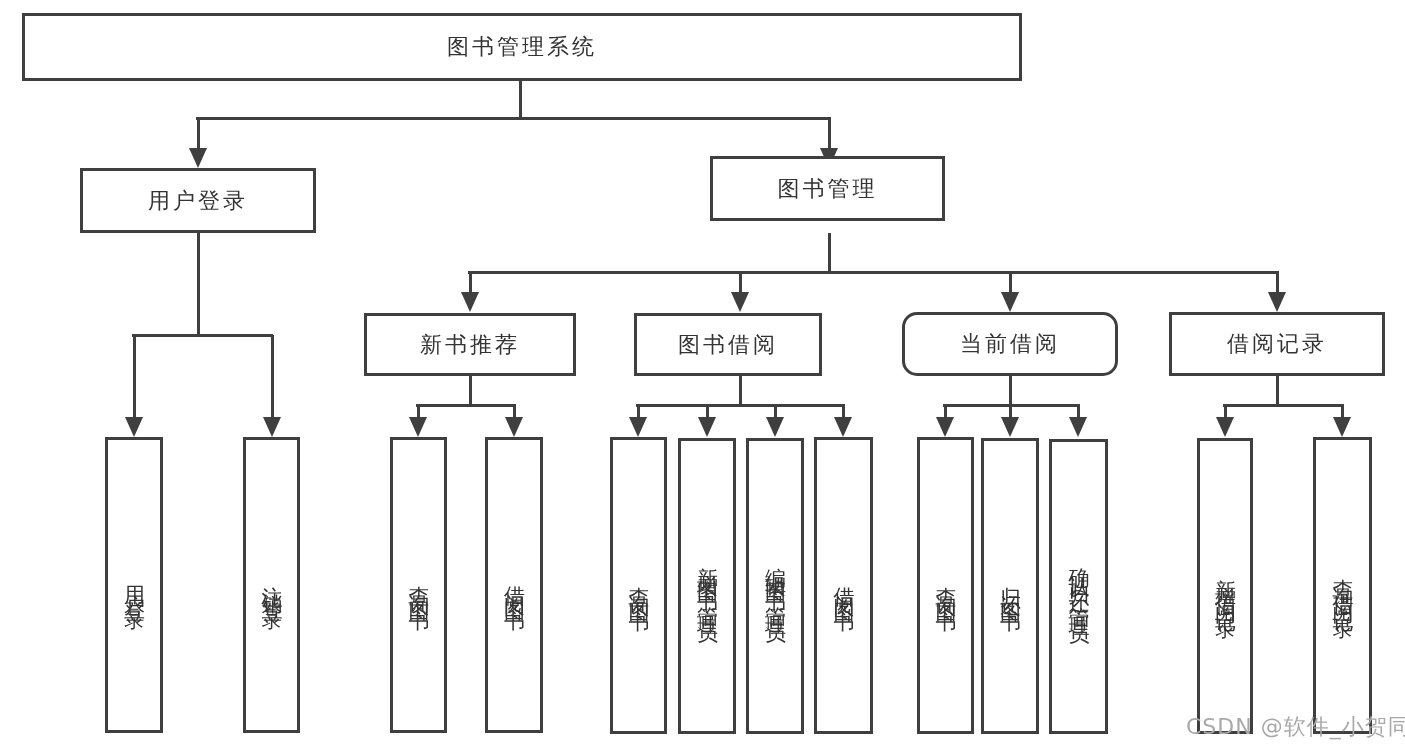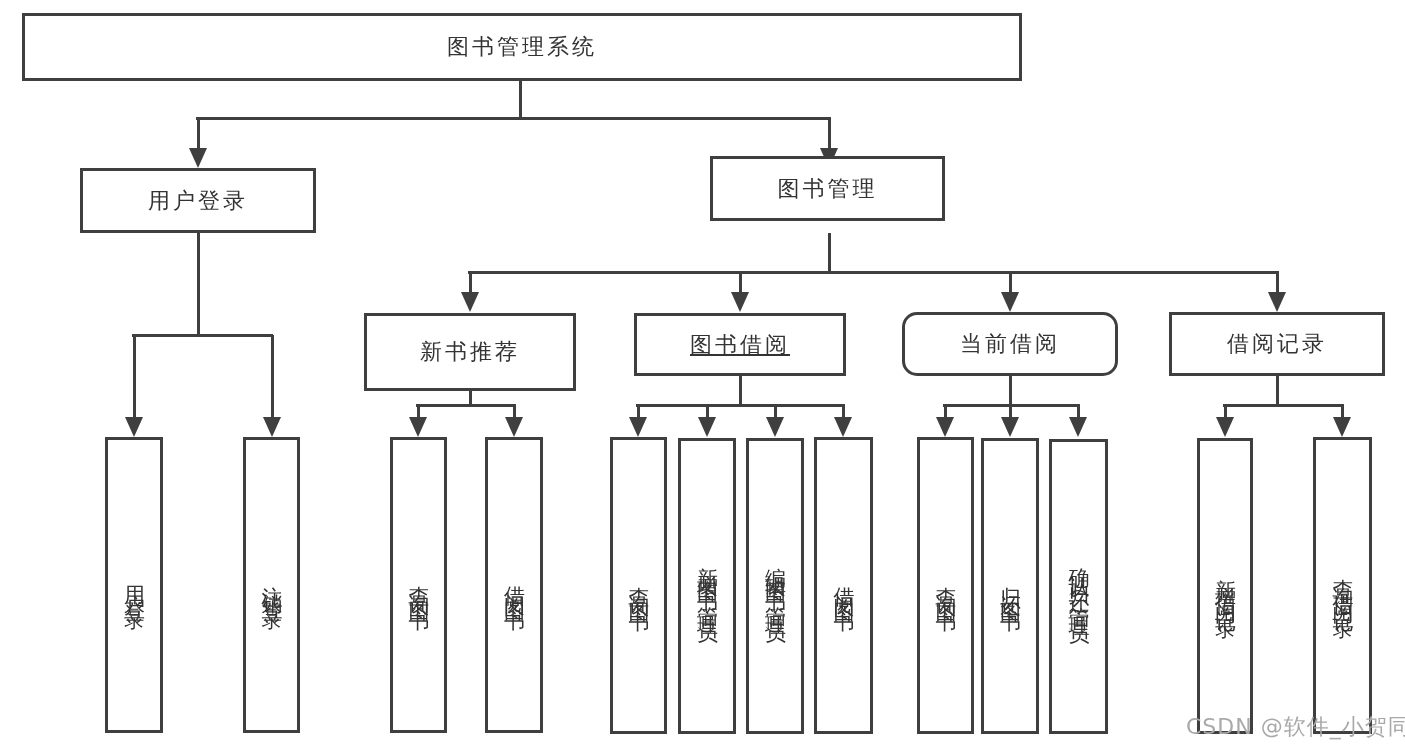--- a/index.html
+++ b/index.html
@@ -72,24 +72,24 @@
 
   <div>
     <div class="vl" style="left:829px;top:233px;height:40px;"></div>
     <div class="hl" style="left:468px;top:272px;width:811px;"></div>
     <div class="ar" style="left:470px;top:272px;height:20px;"></div>
     <div class="ar" style="left:740px;top:272px;height:20px;"></div>
     <div class="ar" style="left:1010px;top:272px;height:20px;"></div>
     <div class="ar" style="left:1277px;top:272px;height:20px;"></div>
   </div>
 
-  <div class="box" style="left:364px;top:313px;width:212px;height:78px;">
+  <div class="box" style="left:364px;top:313px;width:212px;height:63px;">
     <span>新书推荐</span>
   </div>
-  <div class="box" style="left:634px;top:313px;width:212px;height:63px;text-decoration:underline;">
+  <div class="box" style="left:634px;top:313px;width:188px;height:63px;">
     <span>图书借阅</span>
   </div>
   <div class="box" style="left:902px;top:312px;width:216px;height:64px;border-radius:15px;">
     <span>当前借阅</span>
   </div>
   <div class="box" style="left:1169px;top:312px;width:216px;height:64px;">
     <span>借阅记录</span>
   </div>
 
   <div>

